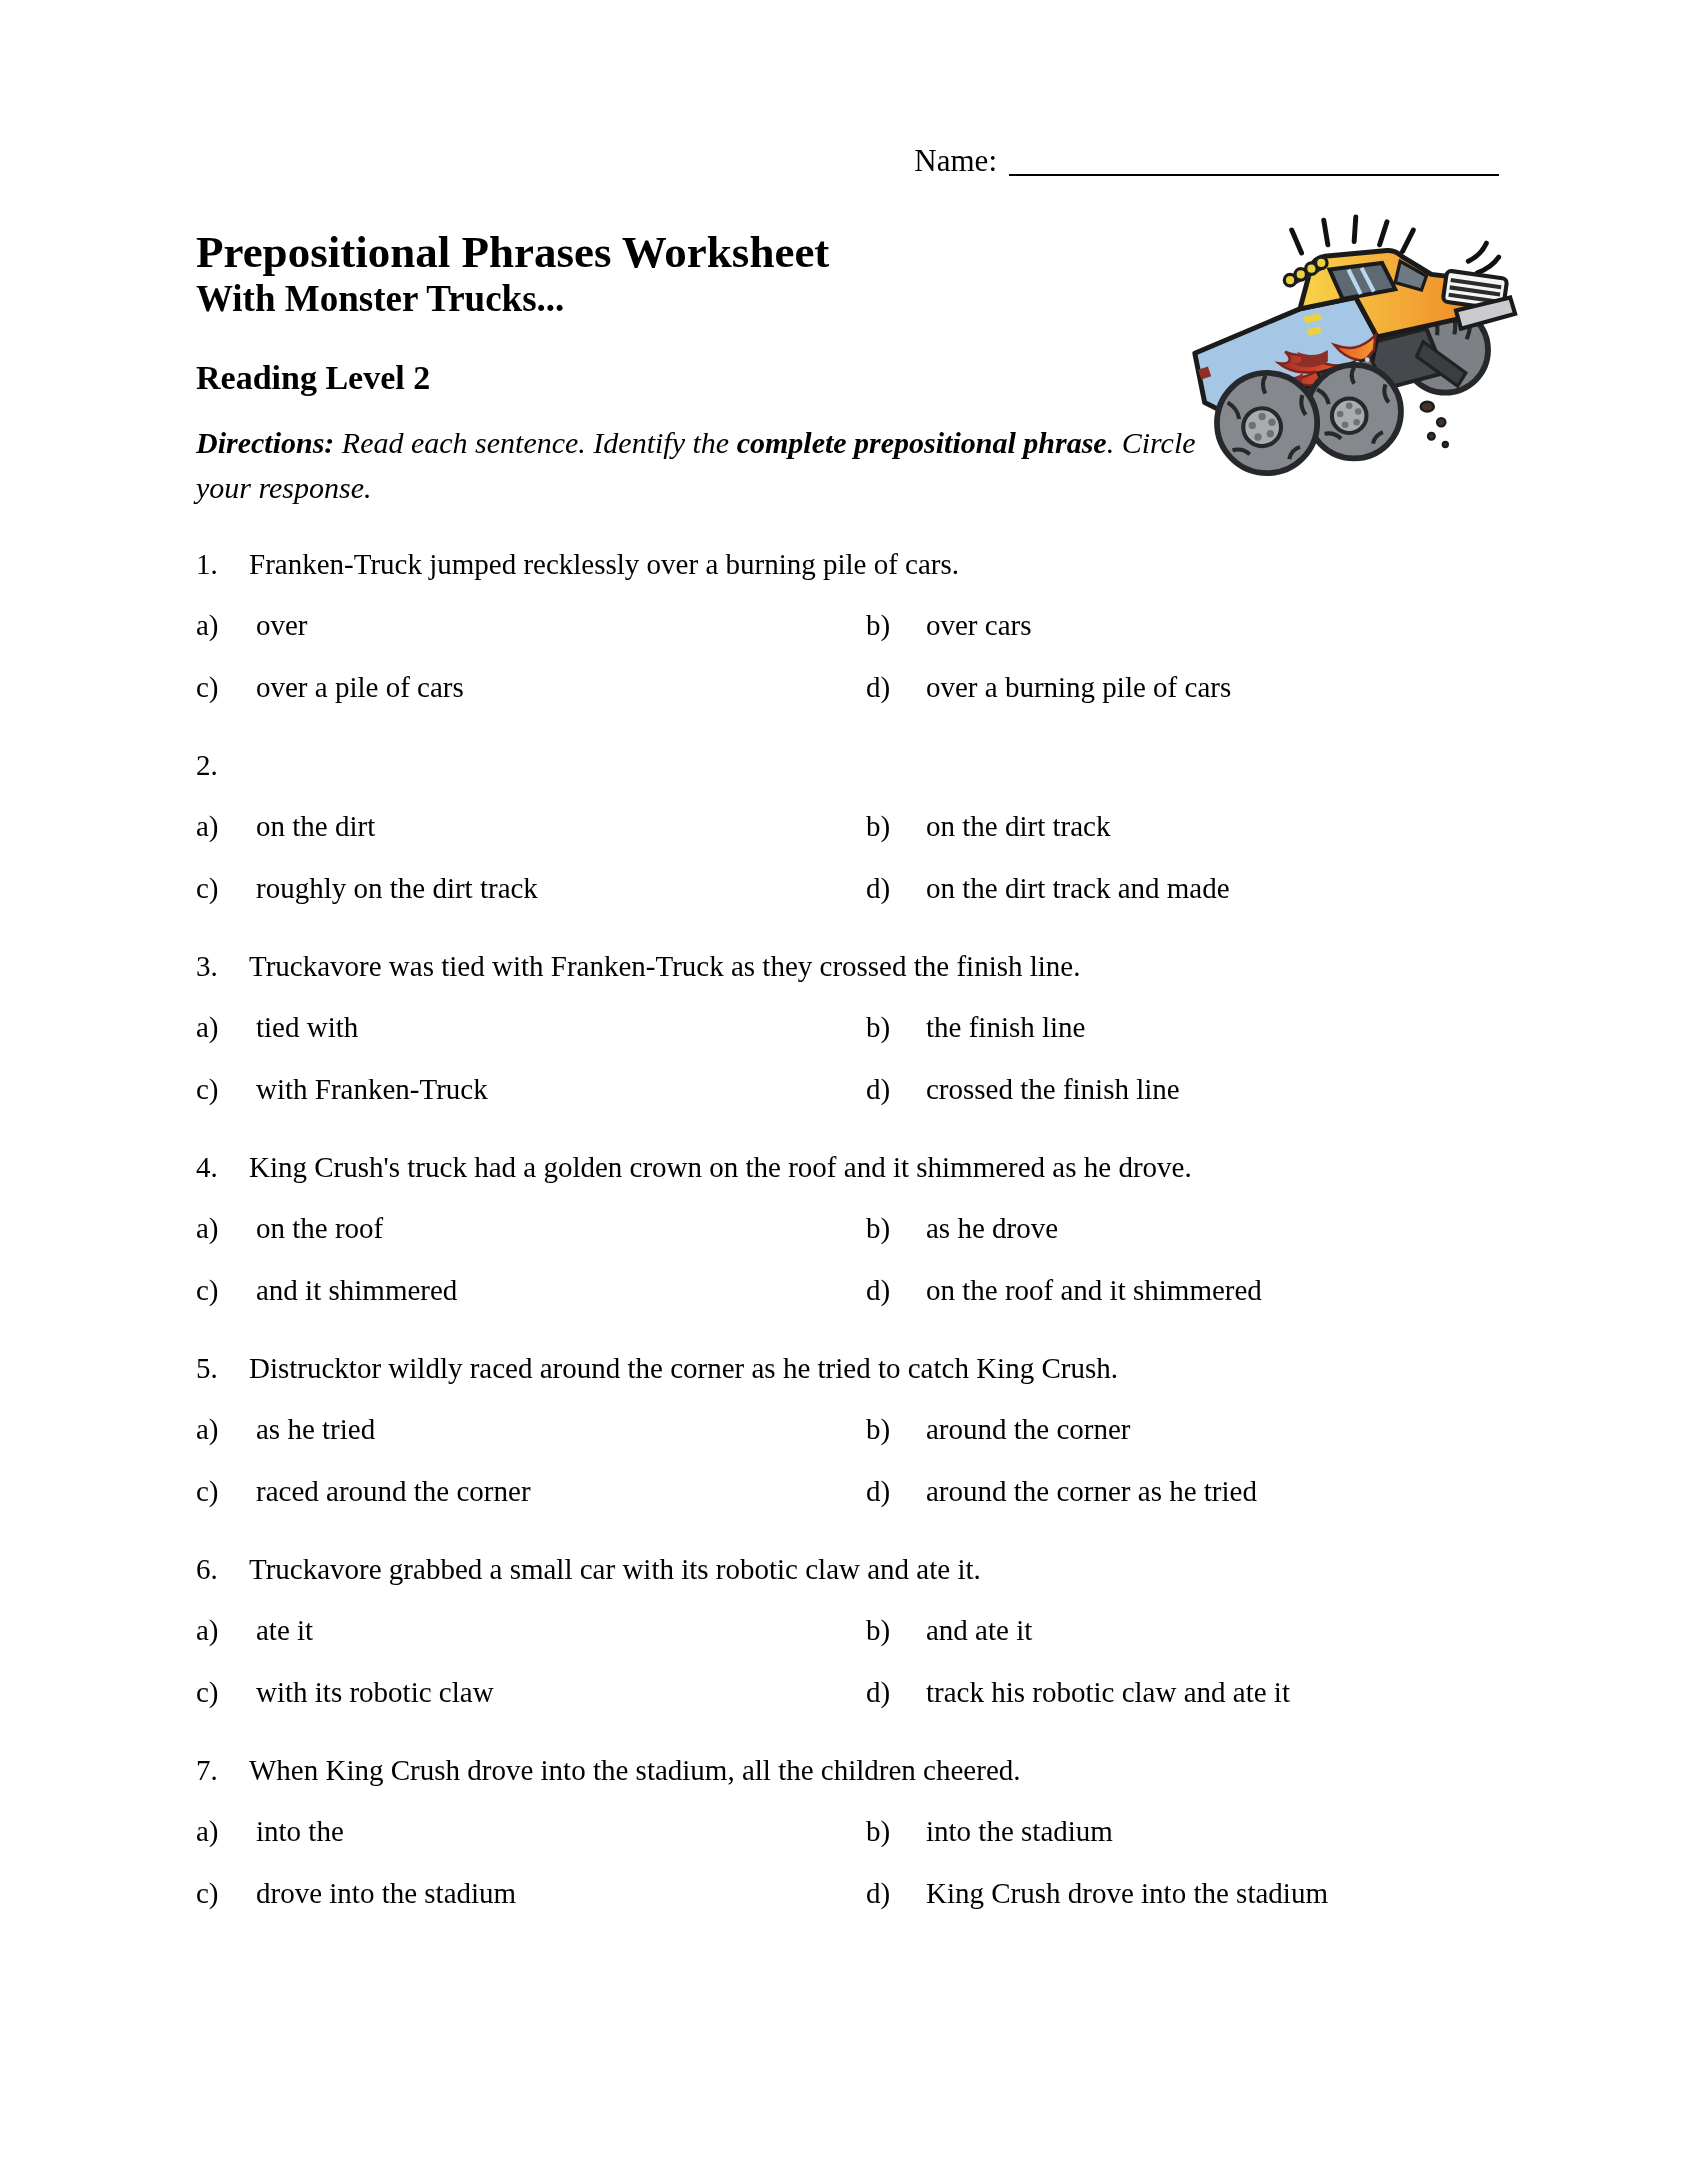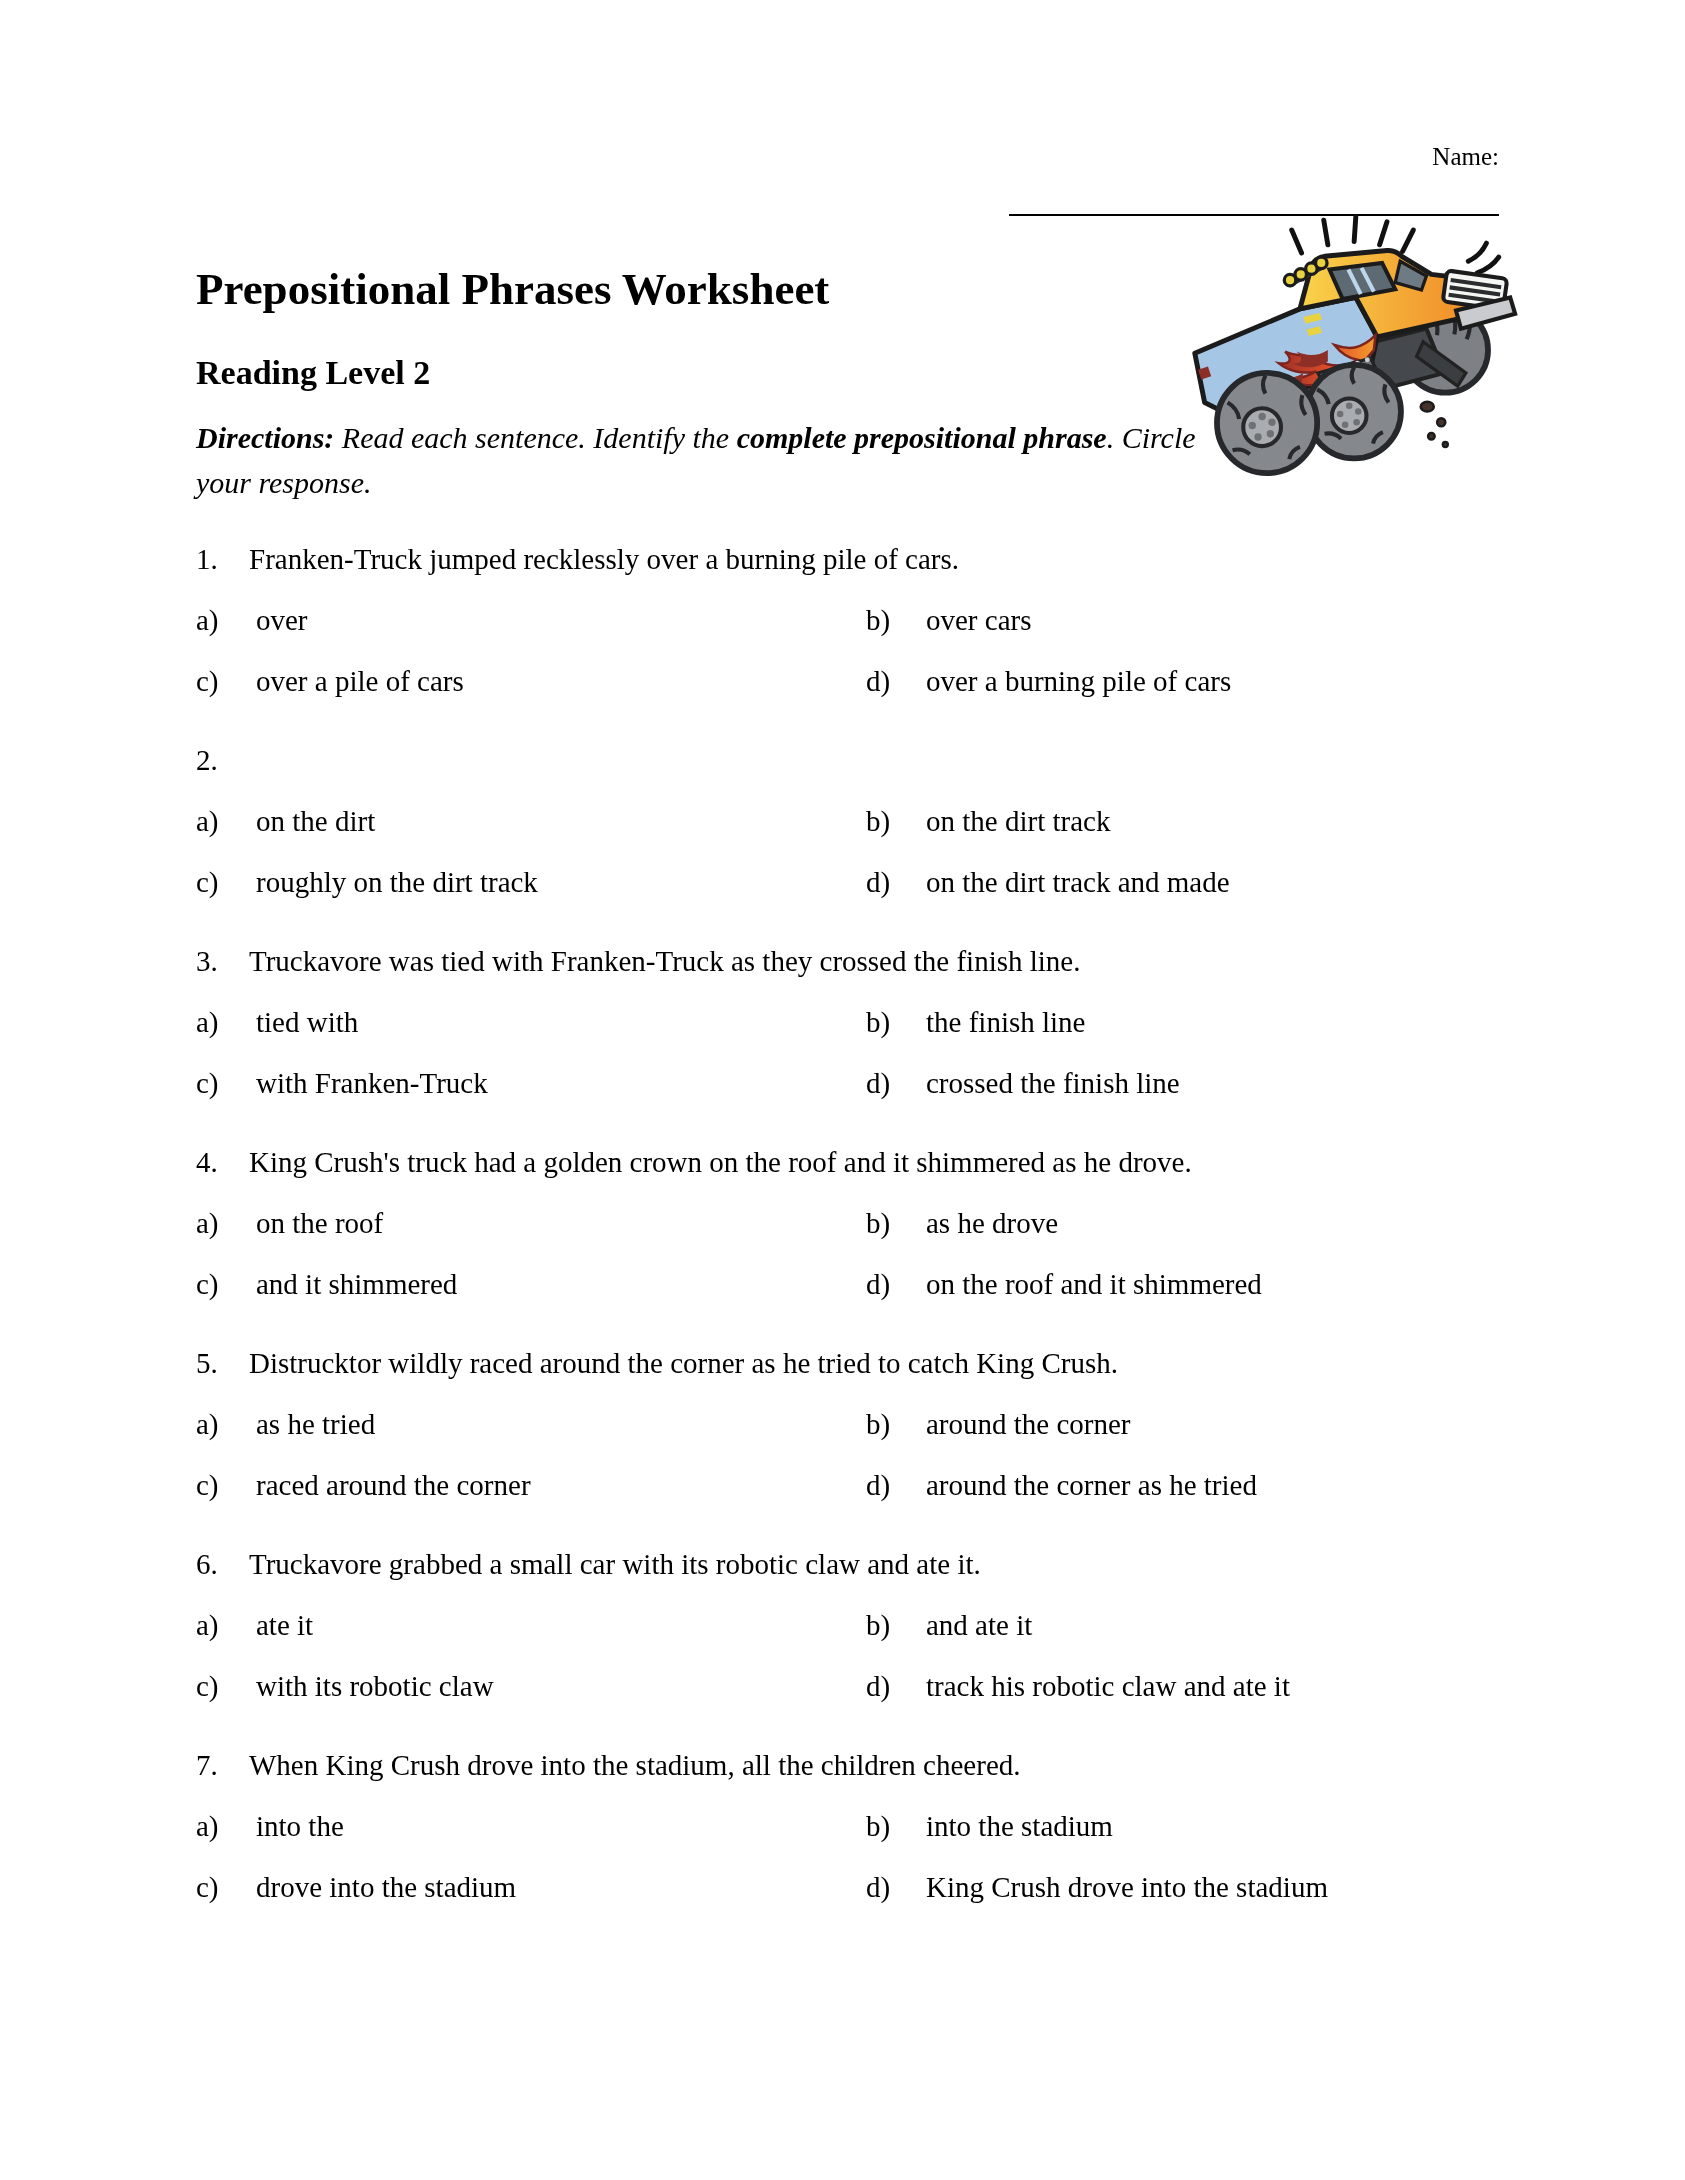--- a/index.html
+++ b/index.html
@@ -17,24 +17,23 @@
     overflow: hidden;
   }
   .content {
     padding: 143px 187px 0 196px;
   }
 
   
   .name-row {
     display: flex;
     justify-content: flex-end;
-    align-items: flex-end;
+    align-items: flex-start;
     gap: 12px;
-    font-size: 25px;
-    flex-direction: column;
+    font-size: 31px;
   }
   .name-line {
     display: inline-block;
     width: 490px;
     height: 31px;
     border-bottom: 2.6px solid #000;
   }
 
   
   .title {
@@ -204,20 +203,21 @@
   </svg>
 
   <div class="content">
 
     <div class="name-row">
       <span>Name:</span>
       <span class="name-line"></span>
     </div>
 
     <div class="title">Prepositional Phrases Worksheet</div>
+    <div class="subtitle">With Monster Trucks...</div>
     <div class="reading-level">Reading Level 2</div>
 
     <p class="directions"><b>Directions:</b><span> Read each sentence. Identify the </span><b>complete prepositional phrase</b><span>. Circle your response.</span></p>
 
     <div class="questions" id="questions">
   <div class="question">
     <div class="q-line">
       <span class="q-num">1.</span>
       <span>Franken-Truck jumped recklessly over a burning pile of cars.</span>
     </div>

